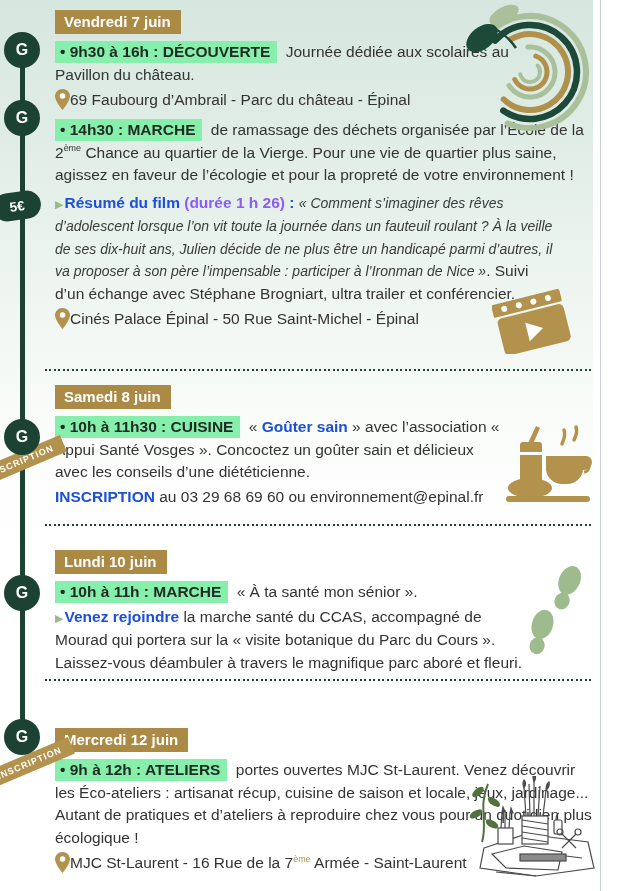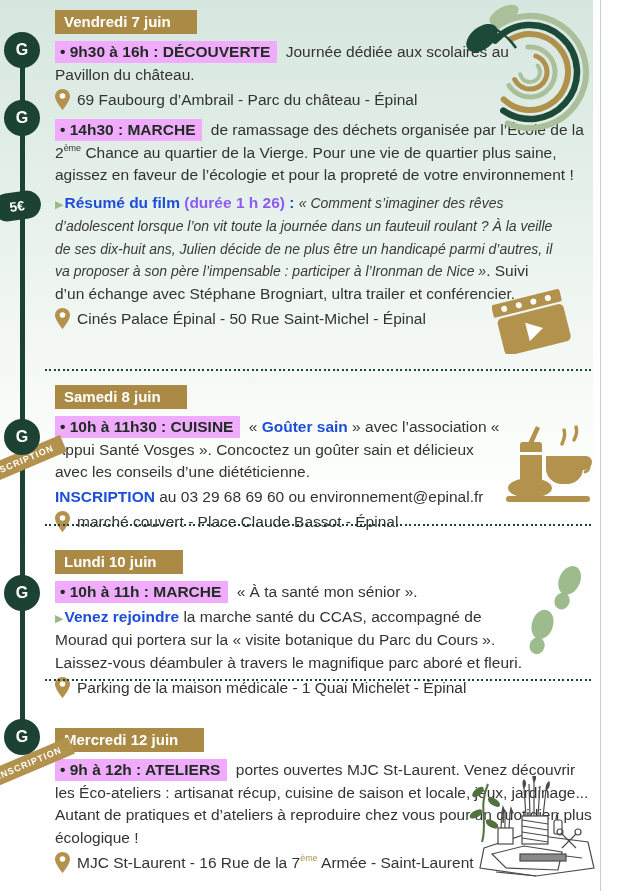--- a/index.html
+++ b/index.html
@@ -30,35 +30,35 @@
   }
   .ribbon{
     position:absolute;background:#b2924d;color:#fff;font-weight:bold;
     font-size:9px;letter-spacing:1px;padding:4px 11px;z-index:2;
     transform:rotate(-23deg);white-space:nowrap;
   }
   
   .section{position:absolute;left:55px;width:537px;}
   .day-title{
     display:inline-block;background:#ab8a45;color:#ffffff;font-weight:bold;
-    font-size:15px;padding:3px 26px 4px 9px;margin:0 0 7px 0;
+    font-size:15px;padding:3px 10px 4px 9px;margin:0 0 7px 0;
   }
   .evt{margin:0 0 5px 0;}
   .para{margin:0 0 2px 0;font-size:15.5px;line-height:22.5px;color:#333333;}
   .w470{max-width:472px;}
   .w450{max-width:452px;}
   .w500{max-width:500px;}
   .seg-n{color:#333333;}
-  .seg-hl{background:#f0abfc;color:#1f2a22;font-weight:bold;padding:2px 7px 3px 5px;margin-right:4px;}
+  .seg-hl{background:#86efac;color:#1f2a22;font-weight:bold;padding:2px 7px 3px 5px;margin-right:4px;}
   .seg-b{font-weight:bold;color:#1d4ed8;}
   .seg-bg{font-weight:bold;color:#8b5cf6;}
   .seg-i{font-style:italic;font-size:14px;color:#3a3a3a;}
   .seg-sup{vertical-align:super;font-size:0.58em;line-height:0;margin-top:24px;}
   .seg-arrow{color:#9cb989;font-size:11px;letter-spacing:-1px;}
-  .loc-row{display:flex;align-items:center;gap:7px;margin:2px 0 9px 0;}
+  .loc-row{display:flex;align-items:flex-end;gap:0;margin:2px 0 9px 0;}
   .loc-text{font-size:15.5px;line-height:21px;color:#b2924d;}
   .pin{flex:0 0 auto;margin-top:1px;}
   .dotted-sep{
     position:absolute;left:45px;width:547px;height:2px;
     background:repeating-linear-gradient(90deg,#1b4233 0 2px,transparent 2px 4.5px);
   }
   .icon-abs{position:absolute;z-index:2;}
 </style>
 </head>
 <body>
@@ -200,44 +200,30 @@
     </div>
   </div>
 
   <div class="dotted-sep" style="top:369px;"></div>
 
   <div class="section" style="top:385px;">
     <div class="day-title">Samedi 8 juin</div>
     <div class="evt">
       <p class="para w450"><span class="seg-hl">• 10h à 11h30 : CUISINE</span><span class="seg-n"> « </span><span class="seg-b">Goûter sain</span><span class="seg-n"> » avec l’association « Appui Santé Vosges ». Concoctez un goûter sain et délicieux avec les conseils d’une diététicienne.</span></p>
       <p class="para"><span class="seg-b">INSCRIPTION</span><span class="seg-n"> au 03 29 68 69 60 ou environnement@epinal.fr</span></p>
-      <div class="loc-row">
-        <svg class="pin" width="15" height="21" viewBox="0 0 15 21">
-            <path d="M7.5,0 C3.3,0 0,3.2 0,7.2 C0,12.2 7.5,21 7.5,21 S15,12.2 15,7.2 C15,3.2 11.7,0 7.5,0 Z" fill="#b2924d"></path>
-            <circle cx="7.5" cy="7" r="2.8" fill="#ffffff"></circle>
-          </svg>
-        <span class="loc-text"><span class="seg-n">marché couvert - Place Claude Bassot - Épinal</span></span>
-      </div>
     </div>
   </div>
 
   <div class="dotted-sep" style="top:524px;"></div>
 
   <div class="section" style="top:550px;">
     <div class="day-title">Lundi 10 juin</div>
     <div class="evt">
       <p class="para"><span class="seg-hl">• 10h à 11h : MARCHE</span><span class="seg-n"> « À ta santé mon sénior ».</span></p>
       <p class="para w470"><span class="seg-arrow">▶ </span><span class="seg-b">Venez rejoindre</span><span class="seg-n"> la marche santé du CCAS, accompagné de Mourad qui portera sur la « visite botanique du Parc du Cours ». Laissez-vous déambuler à travers le magnifique parc aboré et fleuri.</span></p>
-      <div class="loc-row">
-        <svg class="pin" width="15" height="21" viewBox="0 0 15 21">
-            <path d="M7.5,0 C3.3,0 0,3.2 0,7.2 C0,12.2 7.5,21 7.5,21 S15,12.2 15,7.2 C15,3.2 11.7,0 7.5,0 Z" fill="#b2924d"></path>
-            <circle cx="7.5" cy="7" r="2.8" fill="#ffffff"></circle>
-          </svg>
-        <span class="loc-text"><span class="seg-n">Parking de la maison médicale - 1 Quai Michelet - Épinal</span></span>
-      </div>
     </div>
   </div>
 
   <div class="dotted-sep" style="top:679px;"></div>
 
   <div class="section" style="top:728px;">
     <div class="day-title">Mercredi 12 juin</div>
     <div class="evt">
       <p class="para"><span class="seg-hl">• 9h à 12h : ATELIERS</span><span class="seg-n"> portes ouvertes MJC St-Laurent. Venez découvrir les Éco-ateliers  : artisanat récup, cuisine de saison et locale, jeux, jardinage... Autant de pratiques et d’ateliers à reproduire chez vous pour un quotidien plus écologique !</span></p>
       <div class="loc-row">

